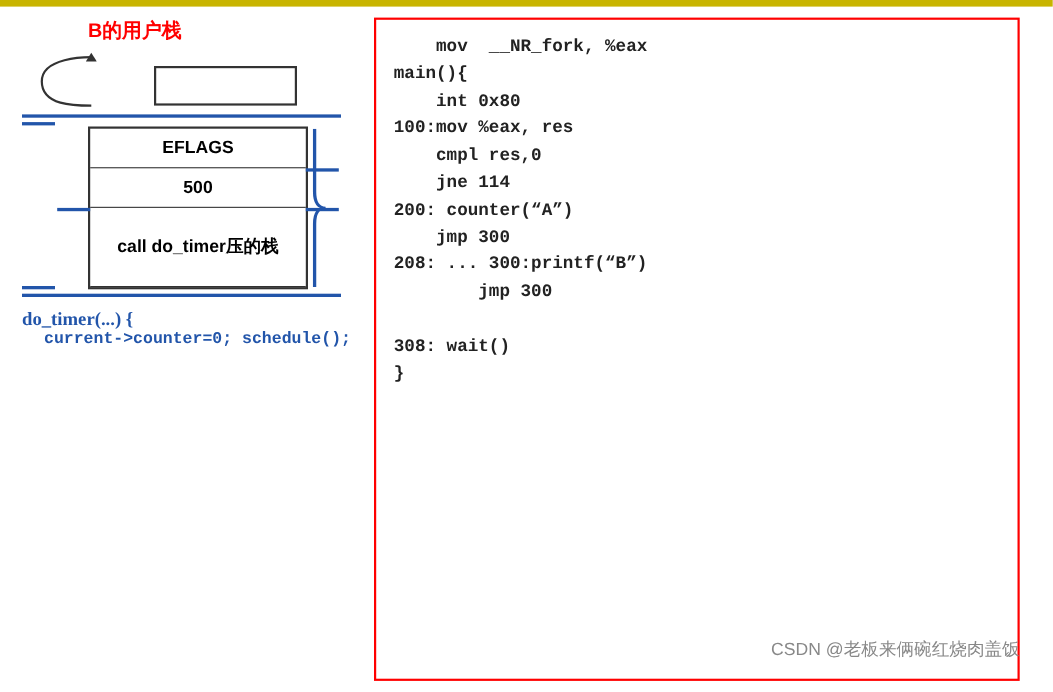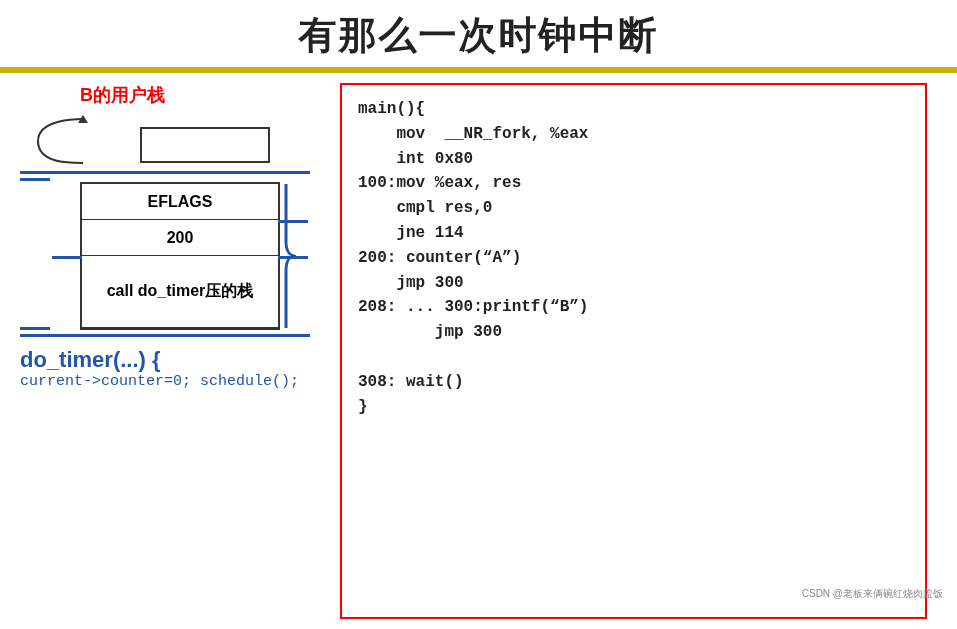--- a/index.html
+++ b/index.html
@@ -130,42 +130,43 @@
       align-items: center;
     }
 
     .brace-svg {
       width: 24px;
       height: 100%;
     }
 
     
     .do-timer-label {
-      font-family: Liberation Sans, sans-serif;
-      font-size: 22px;
+      font-family: Liberation Serif, serif;
+      font-size: 17px;
       color: #2255aa;
       font-weight: bold;
       margin-top: 10px;
       margin-left: 0;
     }
 
     .do-timer-code {
       font-family: 'Courier New', monospace;
       font-size: 15px;
       color: #2255aa;
-      font-weight: normal;
+      font-weight: bold;
+      margin-left: 20px;
     }
 
     
     .watermark {
-      font-size: 10px;
+      font-size: 16px;
       color: #888;
       position: absolute;
       bottom: 28px;
-      right: 14px;
+      right: 30px;
     }
 
     
     .right-panel {
       flex: 1;
       border: 2px solid red;
       padding: 12px 16px;
       font-family: 'Courier New', monospace;
       font-size: 16px;
       font-weight: bold;
@@ -178,21 +179,20 @@
     .code-line {
       display: block;
       white-space: pre;
     }
   </style>
 </head>
 <body>
 
 <div class="page-container">
 
-  <div class="title">有那么一次时钟中断</div>
 
   <div class="top-line"></div>
 
   <div class="content-area">
 
     <div class="left-panel">
 
       <div class="b-stack-label">B的用户栈</div>
 
       <div style="position:relative; margin-left:60px; margin-bottom:0;">
@@ -205,21 +205,21 @@
       </div>
 
       <div class="blue-line-top" style="margin-top:8px;"></div>
 
       <div style="position:relative; margin-left:30px; margin-top:4px;">
         <div class="stack-frame">
           <div class="stack-row">
             <span>EFLAGS</span>
           </div>
           <div class="stack-row">
-            <span>200</span>
+            <span>500</span>
           </div>
 
           <div style="position:absolute; left:-30px; top:72px; width:30px; height:3px; background:#2255aa;"></div>
           <div style="position:absolute; right:-30px; top:36px; width:30px; height:3px; background:#2255aa;"></div>
           <div style="position:absolute; right:-30px; top:72px; width:30px; height:3px; background:#2255aa;"></div>
           <div class="stack-row" style="min-height:72px;">
             <span>call do_timer压的栈</span>
           </div>
 
           <div class="brace-group">
@@ -234,22 +234,22 @@
       </div>
 
       <div class="blue-line-bottom" style="margin-top:4px;"></div>
 
       <div class="do-timer-label">do_timer(...) {</div>
       <div class="do-timer-code">    current-&gt;counter=0;  schedule();</div>
 
     </div>
 
     <div class="right-panel">
+      <span class="code-line">    mov  __NR_fork, %eax</span>
       <span class="code-line">main(){</span>
-      <span class="code-line">    mov  __NR_fork, %eax</span>
       <span class="code-line">    int 0x80</span>
       <span class="code-line">100:mov %eax, res</span>
       <span class="code-line">    cmpl res,0</span>
       <span class="code-line">    jne 114</span>
       <span class="code-line">200: counter(“A”)</span>
       <span class="code-line">    jmp 300</span>
       <span class="code-line">208: ... 300:printf(“B”)</span>
       <span class="code-line">        jmp 300</span>
       <span class="code-line">&nbsp;</span>
       <span class="code-line">308: wait()</span>

